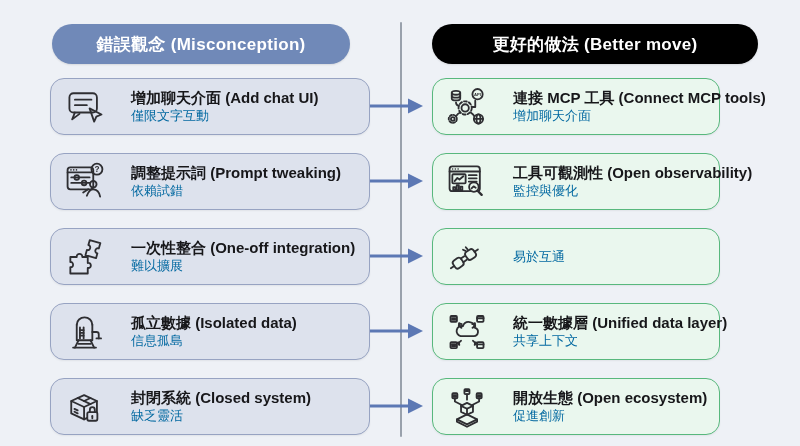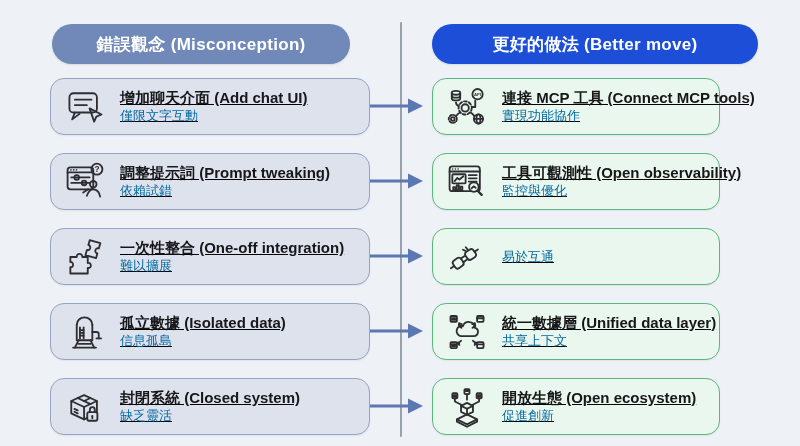--- a/index.html
+++ b/index.html
@@ -1,31 +1,31 @@
 <!DOCTYPE html>
 <html><head>
 <meta charset="utf-8">
 <style>
   html,body{margin:0;padding:0;background:#eef1f6;font-family:"Liberation Sans","DejaVu Sans",sans-serif;}
   .stage{position:relative;width:800px;height:446px;background:#eef1f6;overflow:hidden;padding-left:28px;}
   .divider{position:absolute;left:400px;top:22px;width:2px;height:415px;background:#99a1ac;border-radius:1px;}
   .header{position:absolute;top:24px;height:40px;border-radius:20px;display:flex;align-items:center;justify-content:center;
           color:#ffffff;font-weight:bold;font-size:17px;letter-spacing:.3px;box-shadow:0 1px 2px rgba(0,0,0,.10);}
   .header.left{left:52px;width:298px;background:#7089b8;}
-  .header.right{left:432px;width:326px;background:#1d4ed8;}
+  .header.right{left:432px;width:326px;background:#000000;}
   .row-box{position:absolute;height:57px;border-radius:14px;display:flex;align-items:center;box-sizing:border-box;
            box-shadow:0 1px 2px rgba(0,0,0,.06);}
   .row-box.left{left:50px;width:320px;background:#dde2ed;border:1.5px solid #97a3c2;}
   .row-box.right{left:432px;width:288px;background:#eaf7ee;border:1.5px solid #58b87d;}
   .r1{top:78px}.r2{top:153px}.r3{top:228px}.r4{top:303px}.r5{top:378px}
   .icon{flex:0 0 44px;width:44px;height:44px;margin-left:12px;display:flex;align-items:center;justify-content:center;}
   .icon svg{width:44px;height:44px;stroke:#2e2e32;fill:none;stroke-width:2;stroke-linecap:round;stroke-linejoin:round;}
   .icon svg .fillme{fill:#2e2e32;stroke:none;}
   .icon svg text{fill:#2e2e32;stroke:none;font-family:"Liberation Sans",sans-serif;font-weight:bold;}
-  .txt{margin-left:13px;display:flex;flex-direction:column;justify-content:center;white-space:nowrap;text-decoration:underline;}
+  .txt{margin-left:24px;display:flex;flex-direction:column;justify-content:center;white-space:nowrap;}
   .title{font-size:15px;font-weight:bold;color:#17171a;line-height:1.3;}
   .subtitle{font-size:13px;color:#0369a1;line-height:1.3;margin-top:1px;}
   .arrow{position:absolute;left:368px;width:56px;height:22px;}
   .a1{top:95px}.a2{top:170px}.a3{top:245px}.a4{top:320px}.a5{top:395px}
   .arrow svg{width:56px;height:22px;}
 </style>
 </head>
 <body>
 
 <div class="stage">
@@ -157,21 +157,21 @@
         <ellipse cx="36.5" cy="37" rx="2.1" ry="5"></ellipse>
         <line x1="31.5" y1="37" x2="41.5" y2="37"></line>
         <path d="M12 19 q0 3 3 3.5"></path>
         <path d="M29.5 24 h3.5 v-7"></path>
         <path d="M12 34 q2 -3 4.5 -4"></path>
         <path d="M28 30 q3 2 4 4"></path>
       </svg>
     </span>
     <span class="txt">
       <span class="title">連接 MCP 工具 (Connect MCP tools)</span>
-      <span class="subtitle">實現功能協作</span>
+      <span class="subtitle">增加聊天介面</span>
     </span>
   </div>
 
   <div class="row-box right r2">
     <span class="icon">
       <svg viewBox="0 0 48 48">
         <rect x="5" y="7" width="33" height="27" rx="3"></rect>
         <line x1="5" y1="12.5" x2="38" y2="12.5"></line>
         <circle class="fillme" cx="8.3" cy="9.8" r="0.9"></circle>
         <circle class="fillme" cx="11.3" cy="9.8" r="0.9"></circle>

